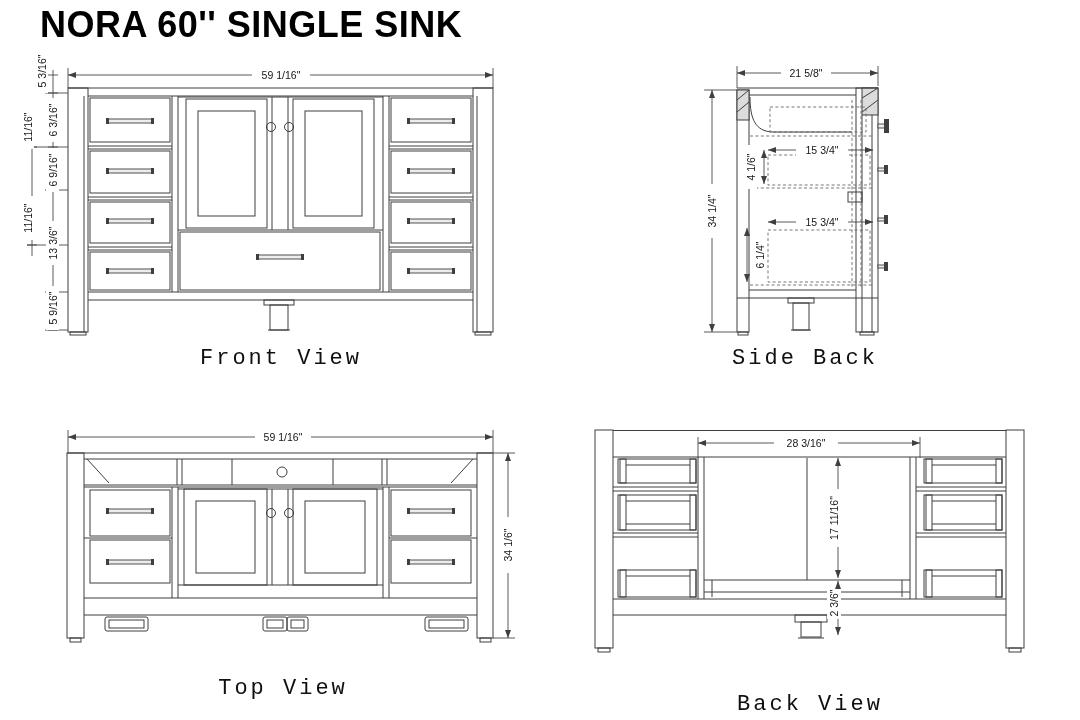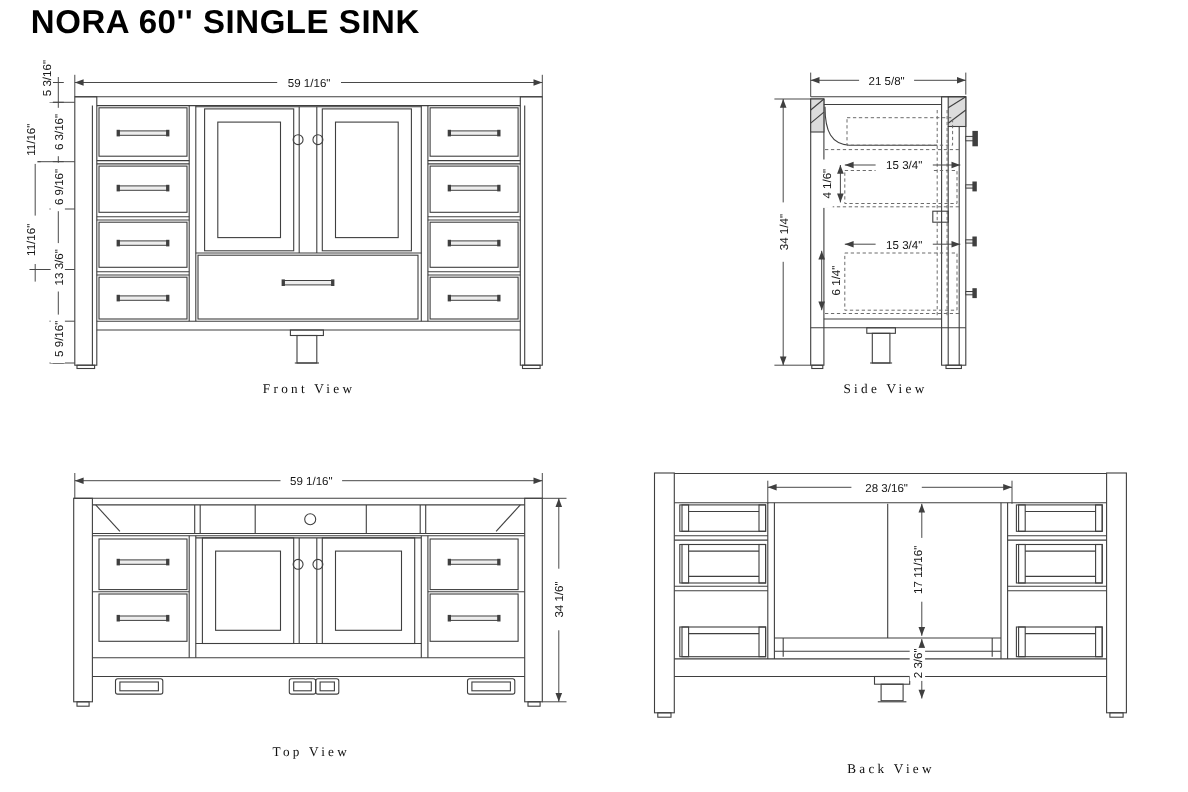--- a/index.html
+++ b/index.html
@@ -1,19 +1,19 @@
 <!DOCTYPE html>
 <html><head>
 <meta charset="utf-8">
 <style>
   html,body{margin:0;padding:0;background:#ffffff;width:1080px;height:720px;overflow:hidden;}
   #stage{position:relative;width:1080px;height:720px;background:#ffffff;}
-  #title{position:absolute;left:28px;top:4px;font-family:"Liberation Sans",sans-serif;
-         font-weight:700;font-size:30px;letter-spacing:0.5px;color:#000;}
-  .caption{position:absolute;font-family:Liberation Serif, serif;font-size:12px;
+  #title{position:absolute;left:40px;top:4px;font-family:"Liberation Sans",sans-serif;
+         font-weight:700;font-size:36px;letter-spacing:0.5px;color:#000;}
+  .caption{position:absolute;font-family:Liberation Mono, monospace;font-size:22px;
            letter-spacing:3px;color:#101010;text-align:center;width:220px;}
   #cap-front{left:171px;top:346px;}
   #cap-side{left:695px;top:346px;}
   #cap-top{left:173px;top:676px;}
   #cap-back{left:700px;top:692px;}
   svg{position:absolute;left:0;top:0;}
   .s{stroke:#3f3f3f;stroke-width:1;fill:none;}
   .dash{stroke:#6a6a6a;stroke-width:0.9;fill:none;stroke-dasharray:3 2.4;}
   .dim{stroke:#474747;stroke-width:0.9;fill:none;}
   .arr{fill:#3f3f3f;stroke:none;}
@@ -408,16 +408,16 @@
         <line class="dim" x1="838" y1="581" x2="838" y2="635"></line>
         <path class="arr" d="M838,581 l-3,8 l6,0 z"></path>
           <path class="arr" d="M838,635 l-3,-8 l6,0 z"></path>
         <rect class="wbg" x="827" y="589" width="14" height="30"></rect>
         <text class="dimtxt" transform="rotate(-90 834 603)" x="834" y="607" text-anchor="middle">2 3/6"</text>
       </g>
     </g>
   </svg>
 
   <div class="caption" id="cap-front">Front View</div>
-  <div class="caption" id="cap-side">Side View</div>
+  <div class="caption" id="cap-side">Side Back</div>
   <div class="caption" id="cap-top">Top View</div>
   <div class="caption" id="cap-back">Back View</div>
 </div>
 
 </body></html>

